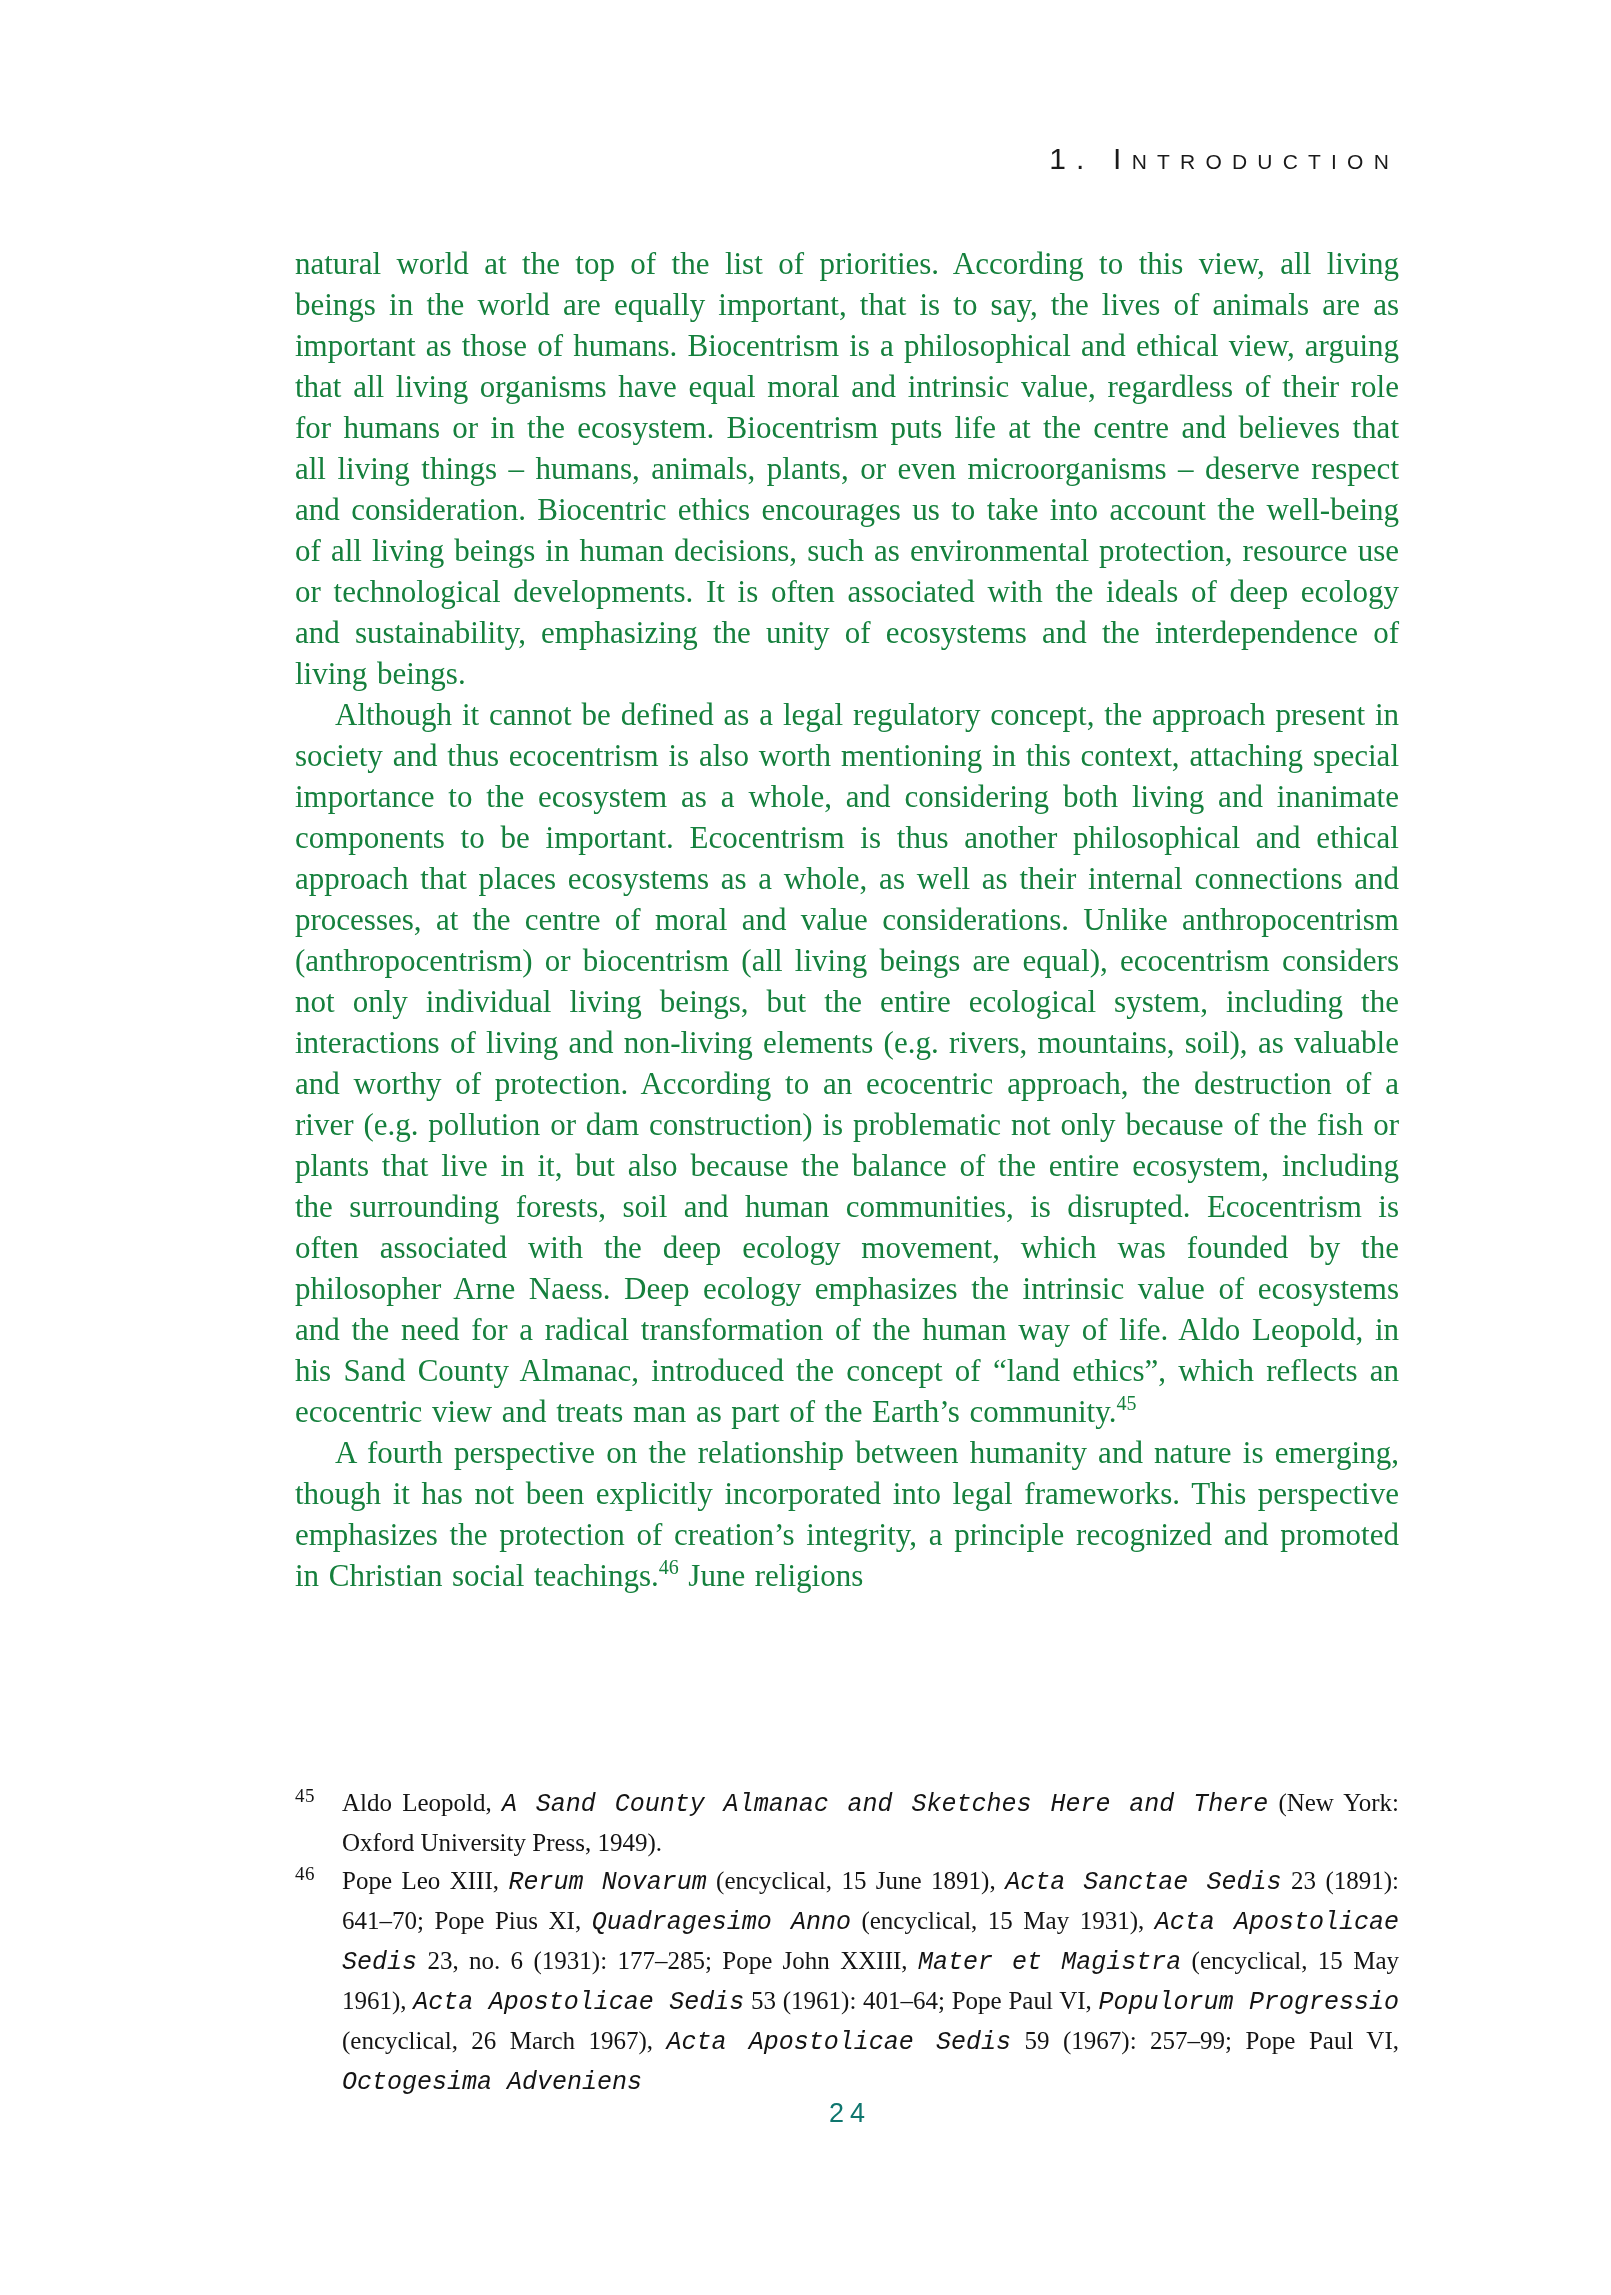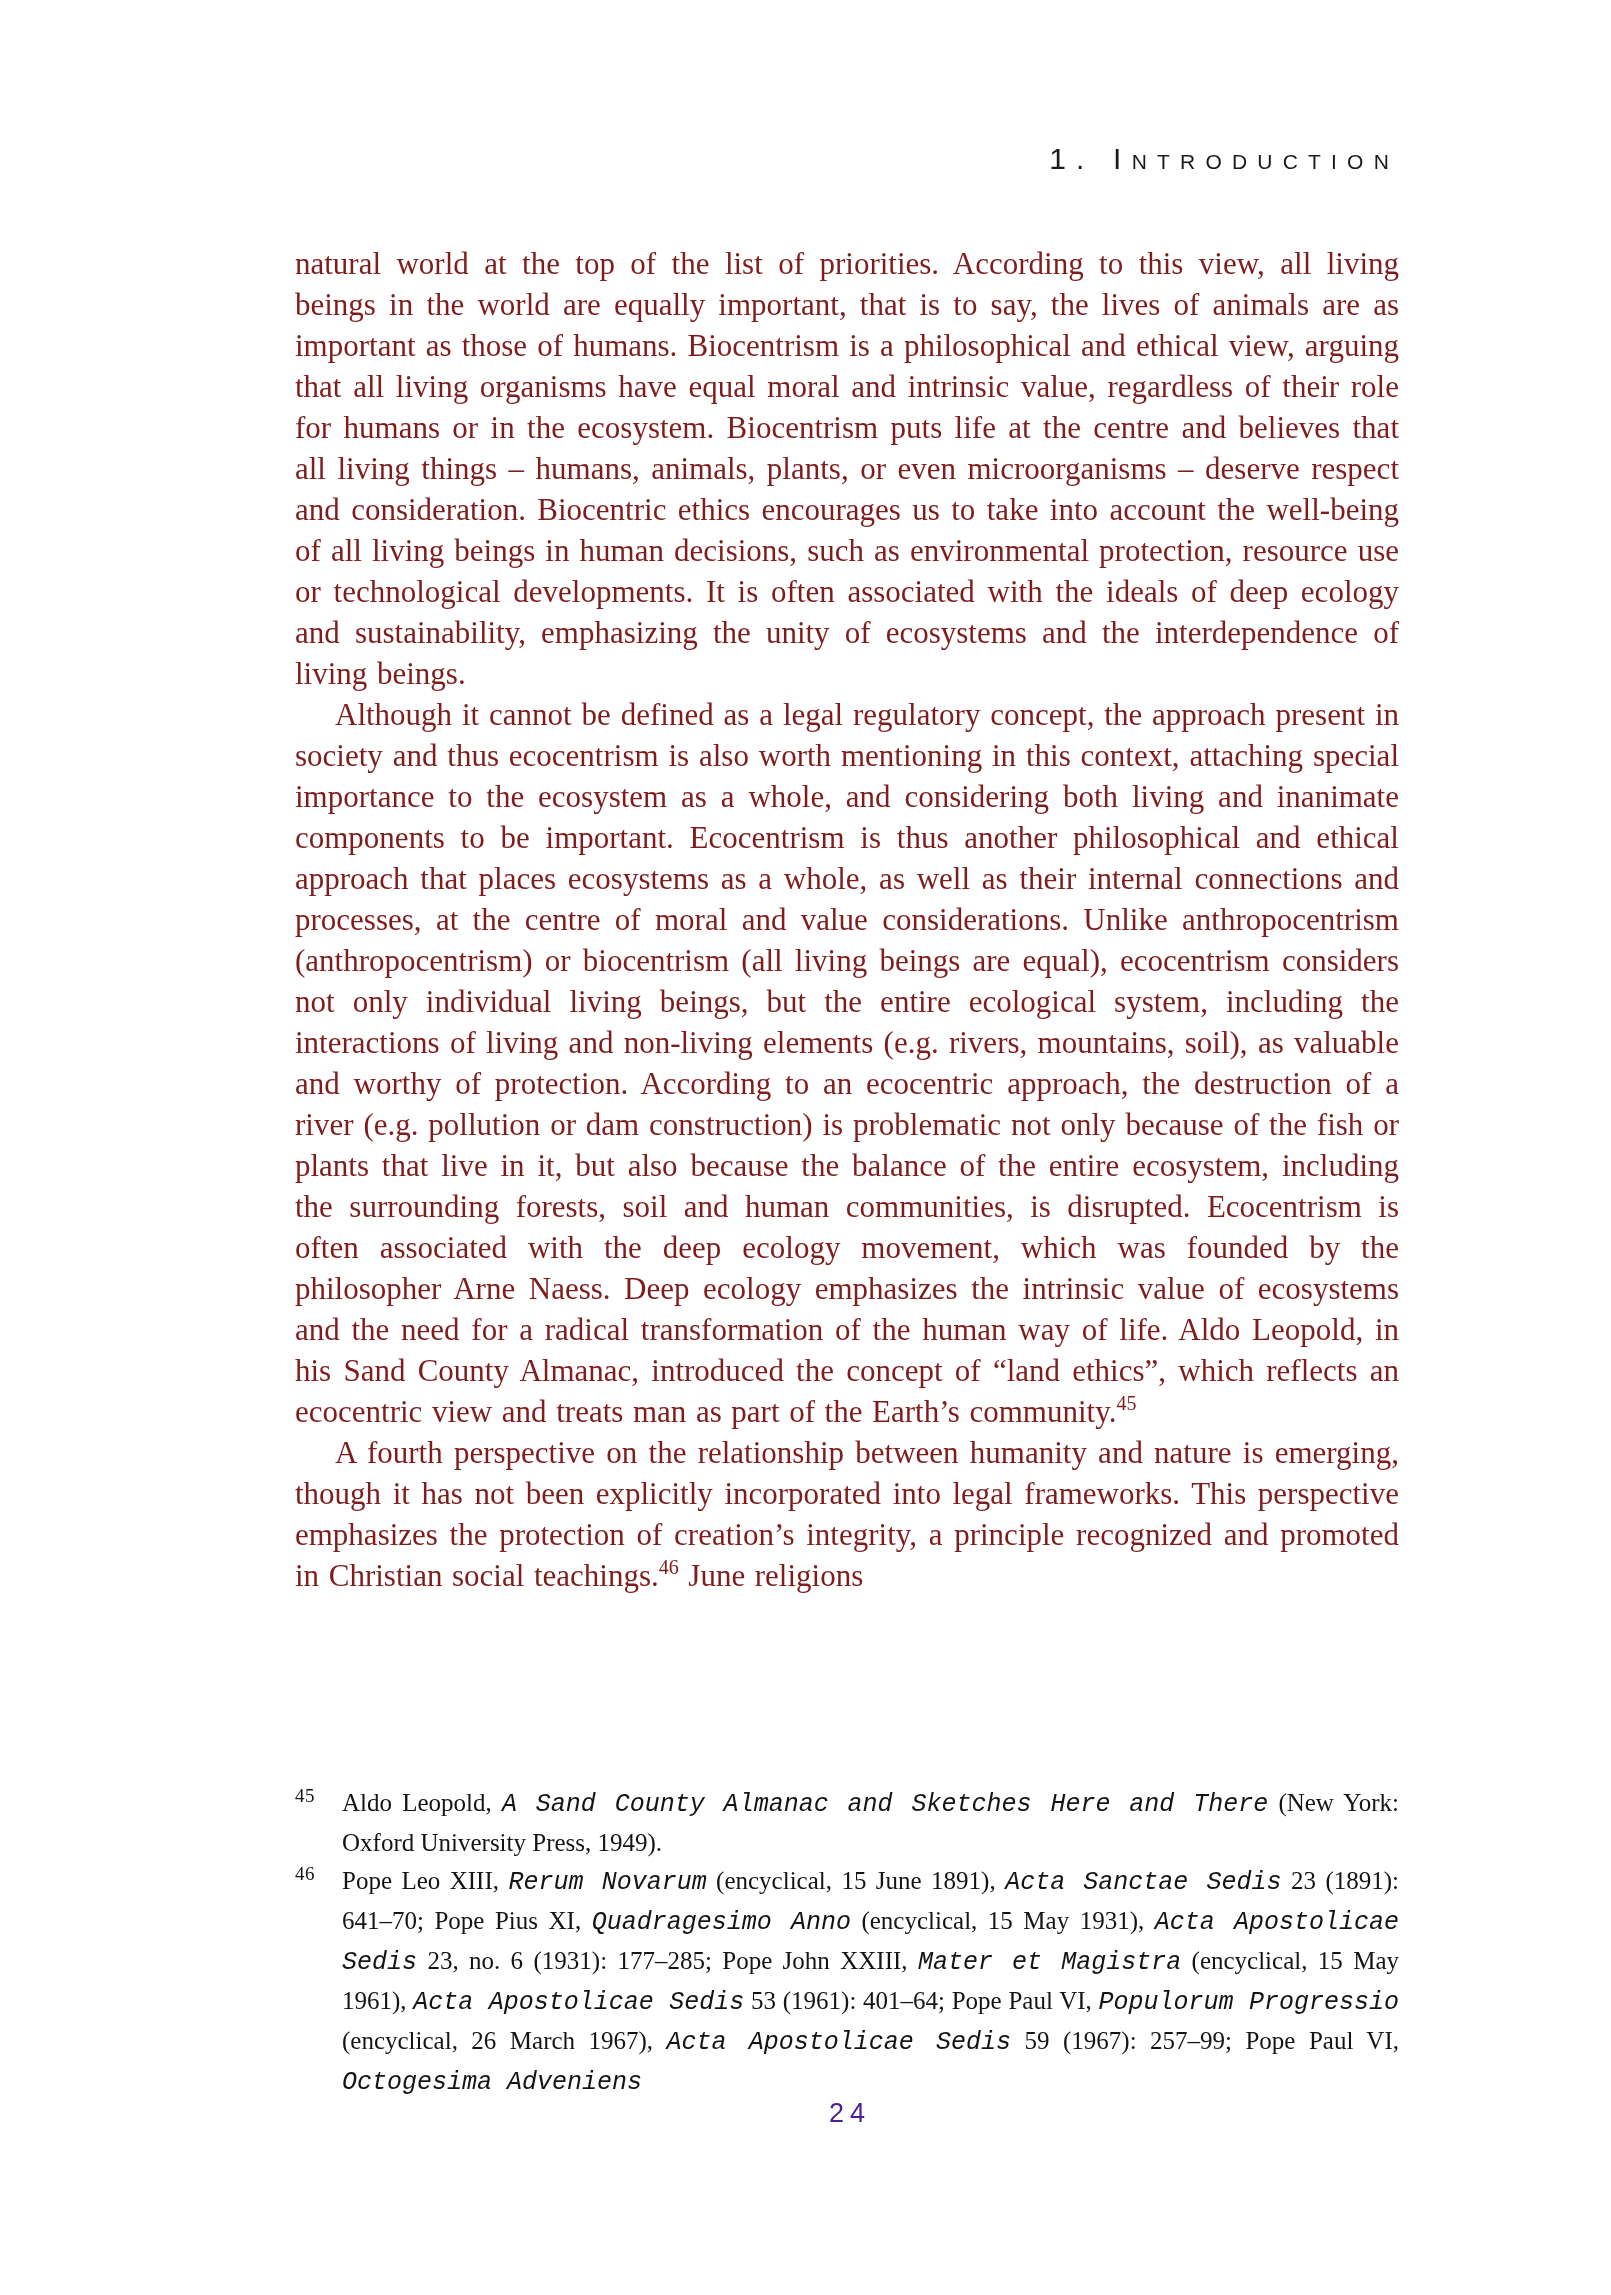--- a/index.html
+++ b/index.html
@@ -33,21 +33,21 @@
   .body-text {
     position: absolute;
     top: 243px;
     left: 295px;
     width: 1104px;
     font-family: "Liberation Serif", serif;
     font-size: 31px;
     line-height: 41px;
     text-align: justify;
     word-spacing: 0.06em;
-    color: #7f1d1d;
+    color: #15803d;
   }
   .body-text p {
     margin: 0;
     padding: 0;
   }
   .body-text p.indent {
     text-indent: 40px;
   }
   .fn-ref {
     font-size: 20px;
@@ -88,21 +88,21 @@
   .folio {
     position: absolute;
     top: 2098px;
     left: 295px;
     width: 1104px;
     text-align: center;
     font-family: "Liberation Sans", sans-serif;
     font-size: 27px;
     letter-spacing: 0.22em;
     text-indent: 0.22em; 
-    color: #4c1d95;
+    color: #0f766e;
   }
 </style>
 </head>
 <body>
 
 <div class="page">
 
   <div class="running-head">1. Introduction</div>
 
   <div class="body-text">

